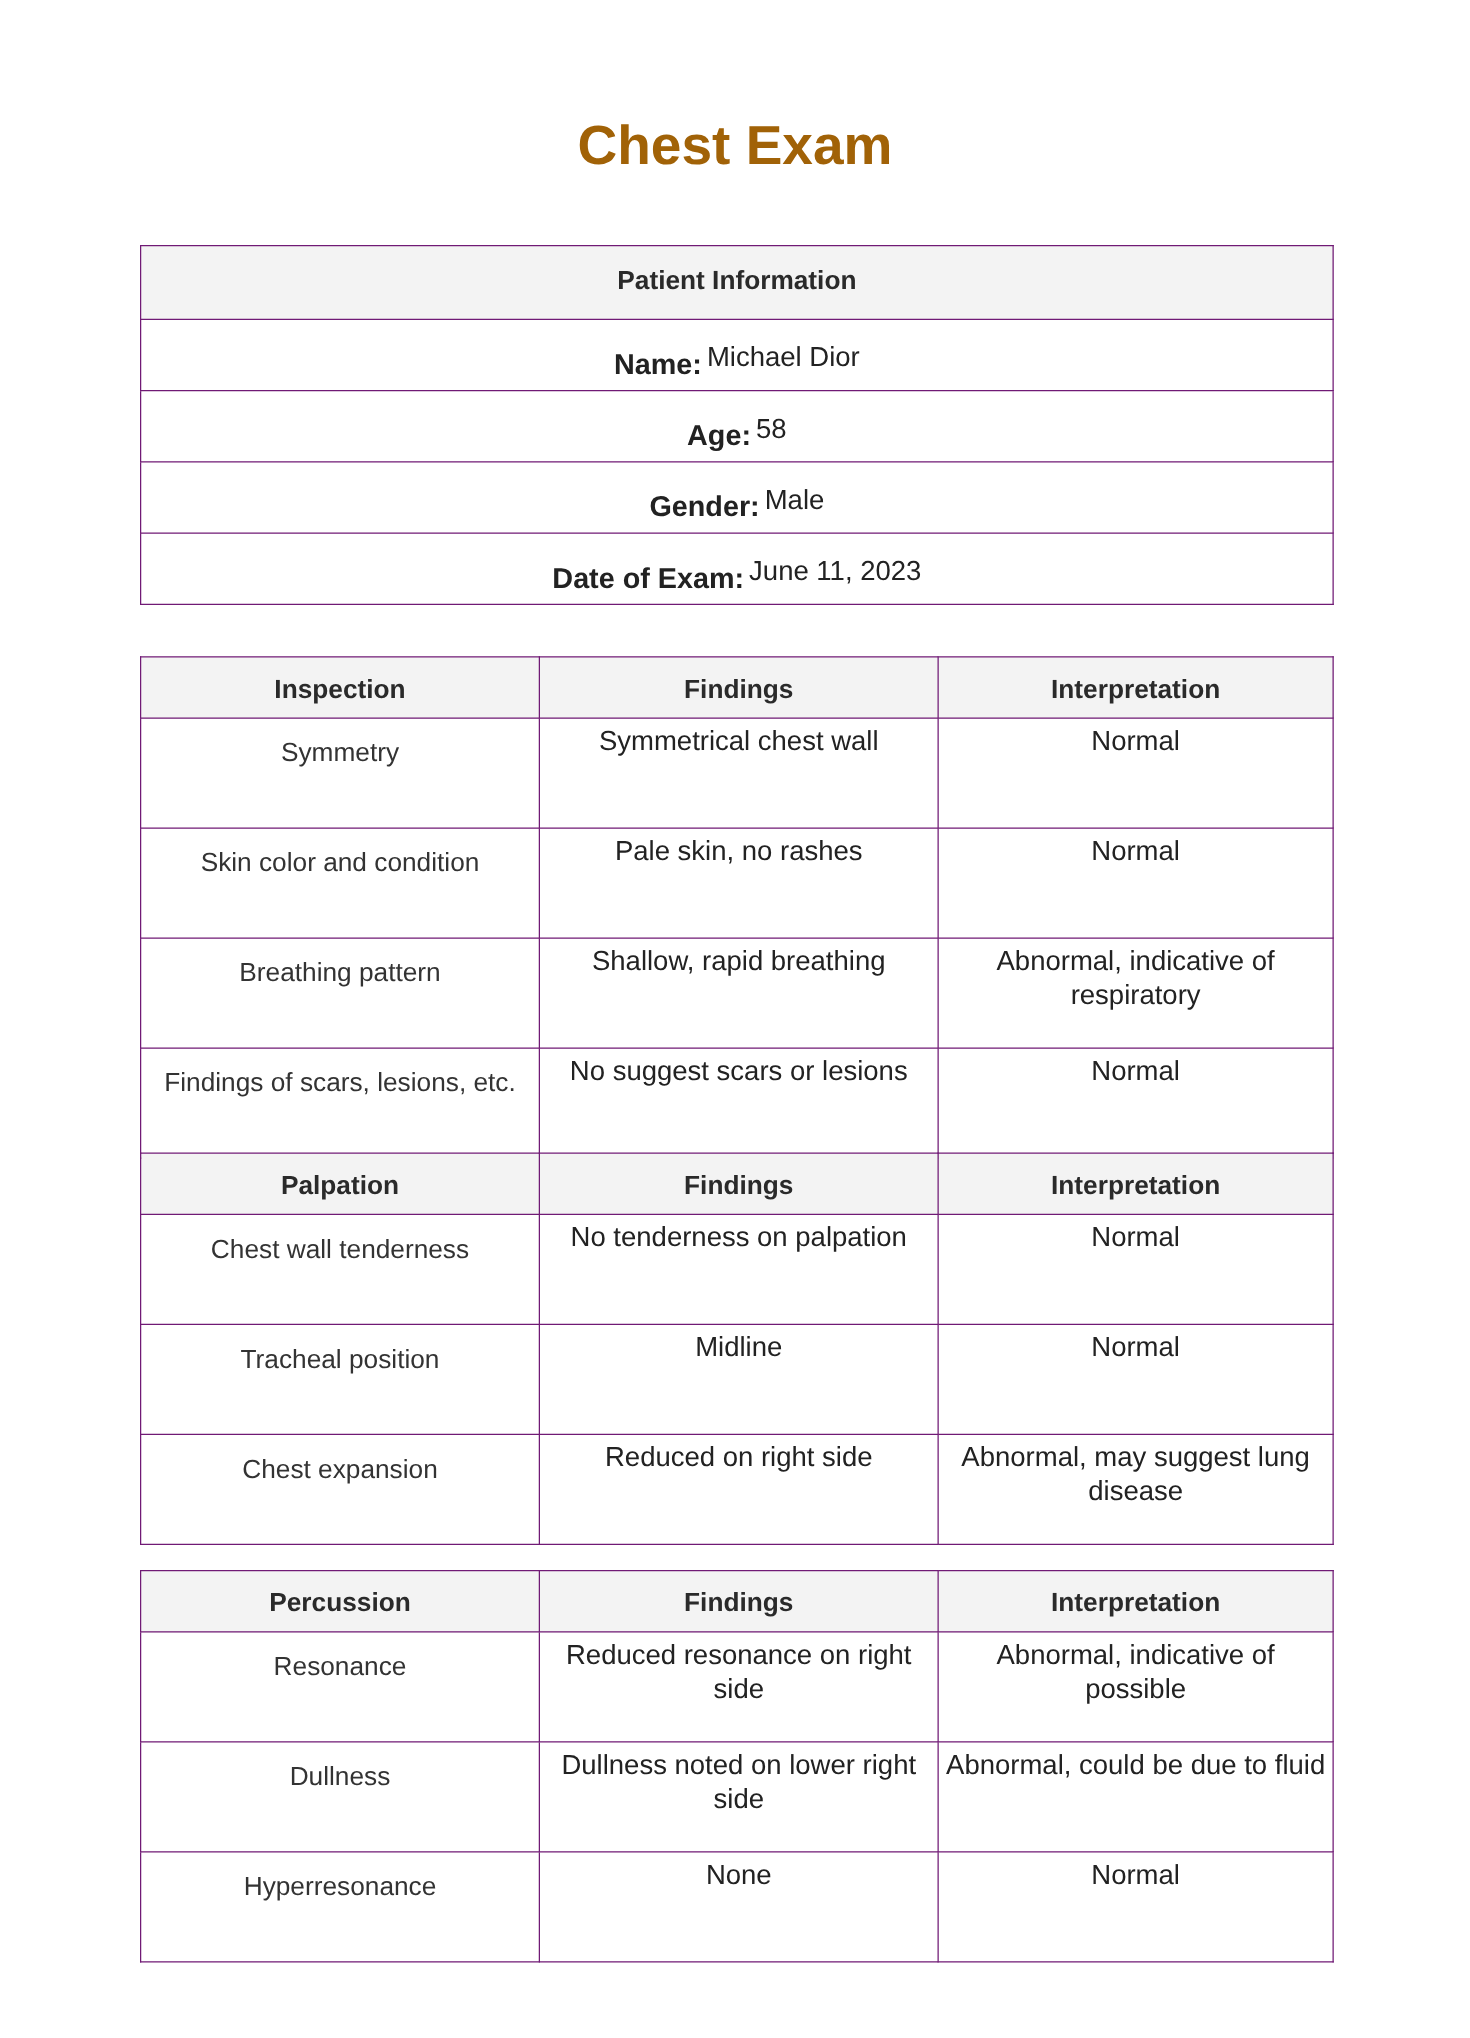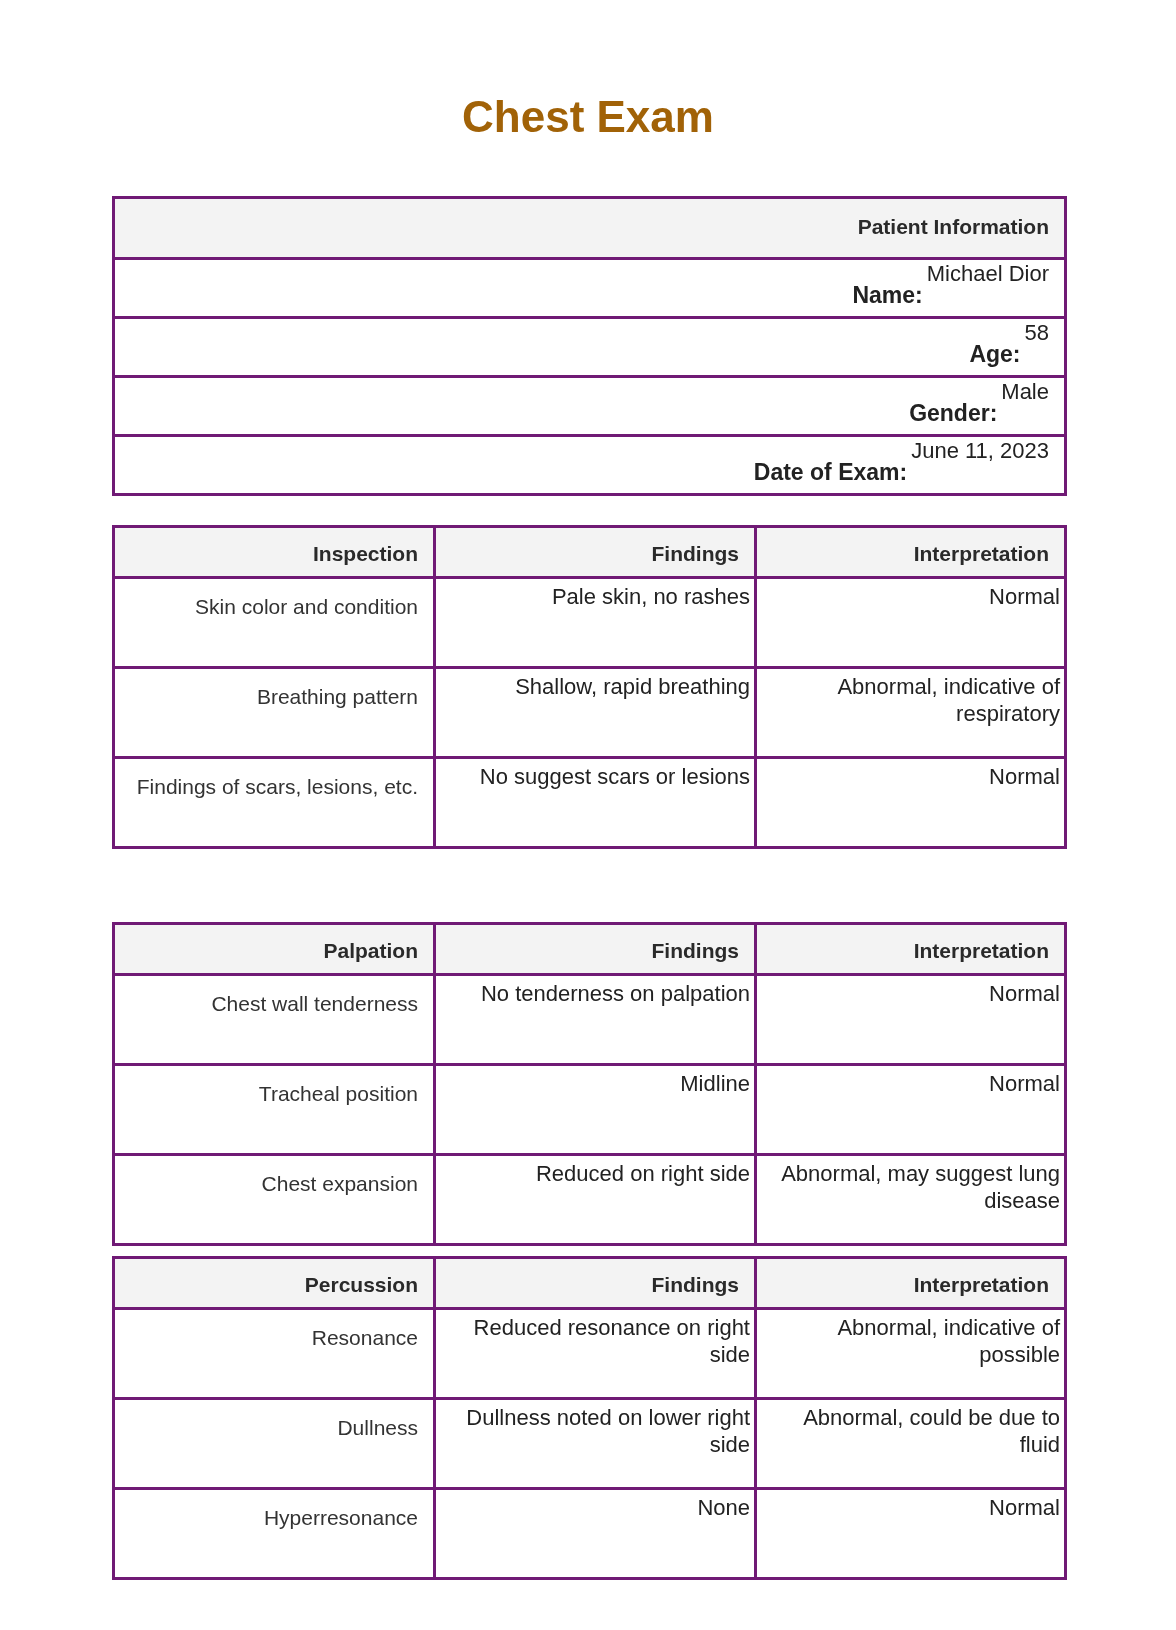--- a/index.html
+++ b/index.html
@@ -1,24 +1,24 @@
 <!DOCTYPE html>
 <html><head>
 <meta charset="utf-8">
 <style>
   html, body { margin:0; padding:0; background:#ffffff; }
   body { width:1176px; height:1630px; position:relative; font-family:"Liberation Sans", sans-serif; color:#222; }
   .title { position:absolute; left:0; width:1176px; top:92px; text-align:center; font-size:44px; font-weight:bold; color:#a16207; }
   table { position:absolute; left:112px; width:955px; border-collapse:collapse; table-layout:fixed; }
-  td, th { border:3px solid #701a75; vertical-align:top; text-align:right; }
+  td, th { border:1px solid #701a75; vertical-align:top; text-align:center; }
   th { background:#f3f3f3; font-weight:bold; font-size:21px; color:#2a2a2a; padding:14px 15px 0 15px; height:34px; }
   .info th { height:42px; padding-top:16px; }
   .info td { height:56px; padding:0 15px; font-size:21px; }
   .info td .lbl { font-weight:bold; font-size:23px; position:relative; top:22px; }
-  .info td .val { font-size:22px; position:relative; top:0; margin-left:4px; }
+  .info td .val { font-size:22px; position:relative; top:16px; margin-left:4px; }
   .grid td { font-size:22px; height:73px; padding:4px 4px 0 4px; line-height:27px; }
   .grid td.first { font-size:21px; padding:14px 15px 0 15px; color:#333; }
   .grid th.c1 { width:288px;margin-left:39px; }
   .grid th.c2 { width:288px; }
 </style>
 </head>
 <body>
 
 <div class="title">Chest Exam</div>
 
@@ -41,20 +41,25 @@
       </tr>
 </tbody>
   </table>
 
 <table class="grid" style="top:525px;">
   <tbody>
       <tr>
     <th class="c1">Inspection</th>
     <th class="c2">Findings</th>
     <th>Interpretation</th>
+  </tr>
+  <tr>
+    <td class="first">Symmetry</td>
+    <td>Symmetrical chest wall</td>
+    <td>Normal</td>
   </tr>
   <tr>
     <td class="first">Skin color and condition</td>
     <td>Pale skin, no rashes</td>
     <td>Normal</td>
   </tr>
   <tr>
     <td class="first">Breathing pattern</td>
     <td>Shallow, rapid breathing</td>
     <td>Abnormal, indicative of respiratory</td>

